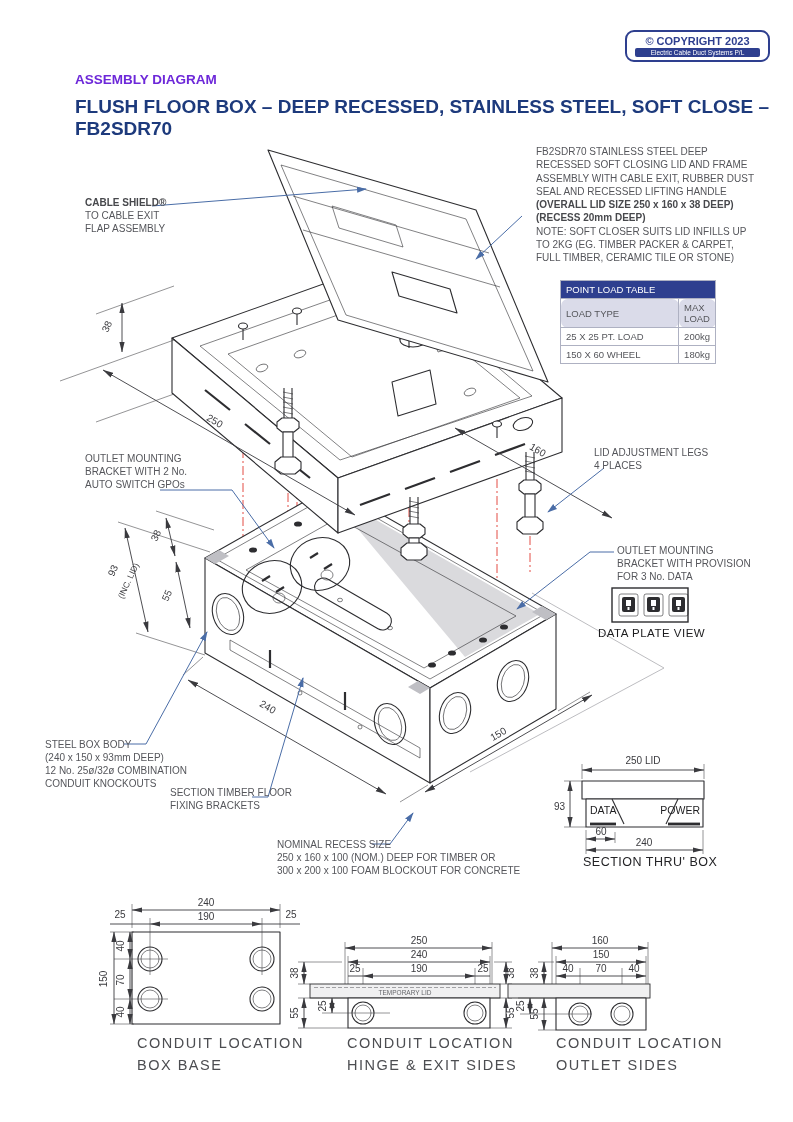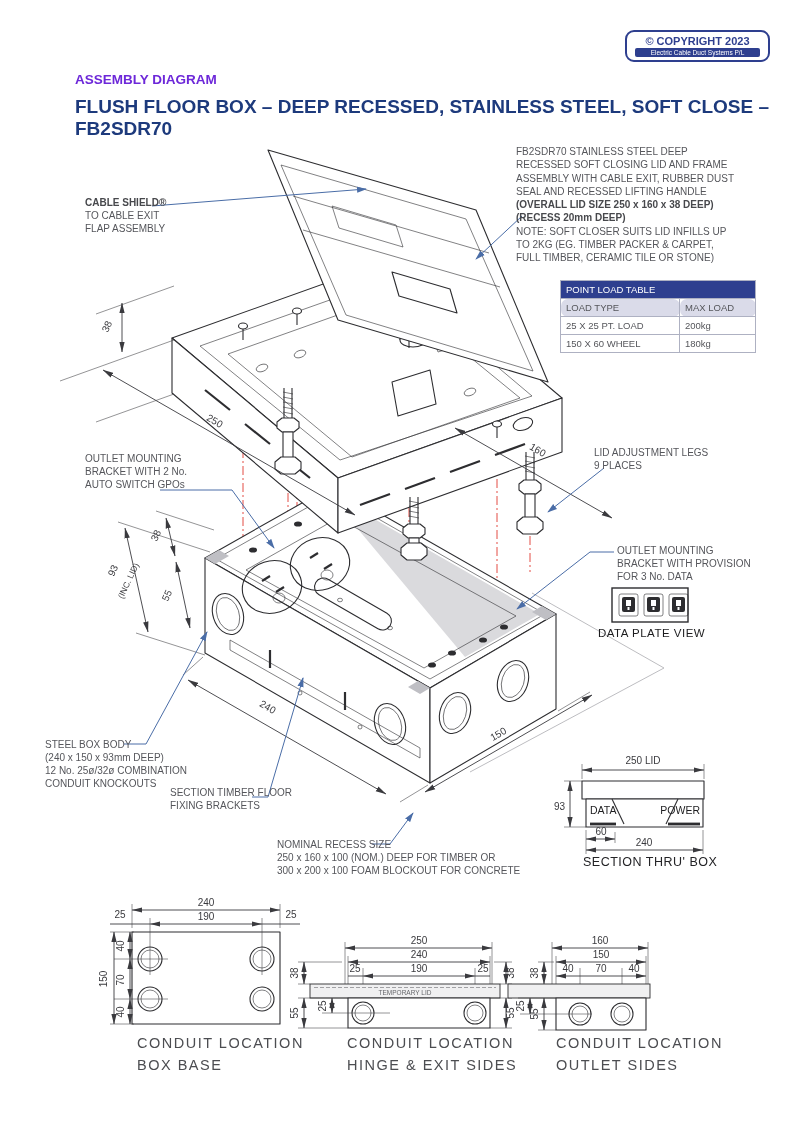--- a/index.html
+++ b/index.html
@@ -24,26 +24,26 @@
   text.inlbl{font:10.5px "Liberation Sans",sans-serif;fill:#1d1d1f;}
   text.dpv{font:11.5px "Liberation Sans",sans-serif;fill:#1c1c1e;letter-spacing:.5px;}
   
   .copy{position:absolute;left:625px;top:30px;width:137px;border:2px solid #2e3f8f;
         border-radius:9px;text-align:center;padding:3px 2px 3px 2px;}
   .copy .c1{color:#2e3f8f;font-weight:bold;font-size:11px;}
   .copy .c2{background:#2e3f8f;color:#fff;font-size:6.5px;border-radius:2px;
             margin:1px 6px 0 6px;padding:1px 0;}
   .heading{position:absolute;left:75px;top:72px;color:#6d28d9;font-weight:bold;font-size:13.5px;}
   .title{position:absolute;left:75px;top:96px;color:#1d3a7c;font-weight:bold;font-size:19px;}
-  .desc{position:absolute;left:516px;top:145px;width:220px;font-size:10px;line-height:13.3px;
+  .desc{position:absolute;left:536px;top:145px;width:220px;font-size:10px;line-height:13.3px;
         color:#55565b;}
   .desc b{color:#47484c;}
   .lbl{position:absolute;font-size:10px;line-height:13px;color:#55565b;white-space:nowrap;}
   .lbl .b{font-weight:bold;color:#47484c;}
-  table.load{position:absolute;left:560px;top:280px;width:196px;border-collapse:collapse;
+  table.load{position:absolute;left:560px;top:280px;width:156px;border-collapse:collapse;
         font-size:9.5px;color:#55565b;}
   table.load th,table.load td{border:1px solid #aeb1c2;padding:3px 5px;text-align:left;font-weight:normal;}
   table.load .hd{background:#2e3f8f;color:#fff;font-size:9.5px;}
   table.load .sub{background:#dadbe9;border-radius:7px;}
 </style>
 </head>
 <body>
 
 <div class="page">
 
@@ -483,21 +483,21 @@
   </div>
 
   <div class="lbl" style="left:85px;top:452px">
     <span>OUTLET MOUNTING</span><br>
     <span>BRACKET WITH 2 No.</span><br>
     <span>AUTO SWITCH GPOs</span>
   </div>
 
   <div class="lbl" style="left:594px;top:446px">
     <span>LID ADJUSTMENT LEGS</span><br>
-    <span>9 PLACES</span>
+    <span>4 PLACES</span>
   </div>
 
   <div class="lbl" style="left:617px;top:544px">
     <span>OUTLET MOUNTING</span><br>
     <span>BRACKET WITH PROVISION</span><br>
     <span>FOR 3 No. DATA</span>
   </div>
 
   <div class="lbl" style="left:45px;top:738px">
     <span>STEEL BOX BODY</span><br>

